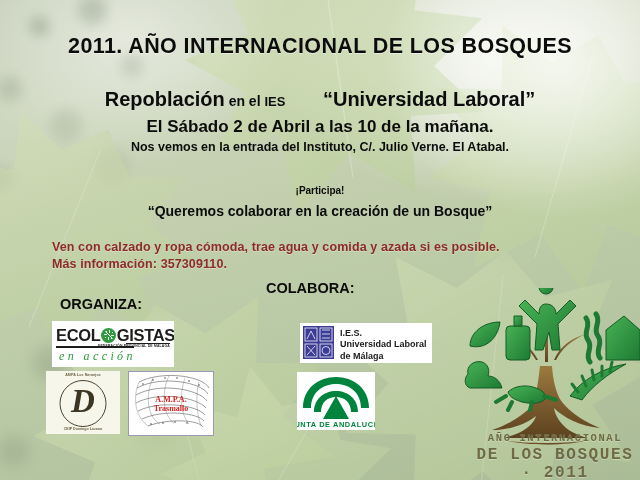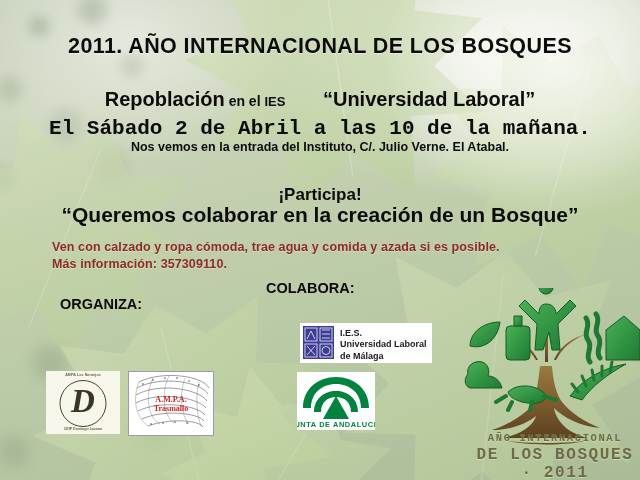--- a/index.html
+++ b/index.html
@@ -69,24 +69,24 @@
   
   .tx{position:absolute;text-align:center;color:#0c0c0c;width:100%;left:0;}
   #title{
     top:34px;font-size:21.5px;font-weight:bold;letter-spacing:.4px;
     text-shadow:0 1px 0 rgba(255,255,255,.45);
   }
   #l-repo{top:88px;font-size:20px;font-weight:bold;}
   #l-repo .sm{font-size:14px;font-weight:bold;}
   #l-repo .ies{font-size:13px;font-weight:bold;}
   #l-repo .q{font-size:20px;font-weight:bold;margin-left:32px;}
-  #l-date{top:117px;font-size:21px;font-weight:bold;font-family:Liberation Mono, monospace;}
+  #l-date{top:117px;font-size:17px;font-weight:bold;}
   #l-place{top:140px;font-size:12.5px;font-weight:bold;}
-  #l-part{top:185px;font-size:17px;font-weight:bold;}
-  #l-slogan{top:203px;font-size:21px;font-weight:bold;}
+  #l-part{top:185px;font-size:10px;font-weight:bold;}
+  #l-slogan{top:203px;font-size:14px;font-weight:bold;}
 
   .red{
     position:absolute;left:52px;color:#8d2b2a;font-weight:bold;
     font-size:12.5px;text-align:left;letter-spacing:.1px;
     text-shadow:0 1px 0 rgba(255,255,255,.30);
   }
   #r1{top:240px;}
   #r2{top:257px;}
 
   #h-org{position:absolute;left:60px;top:296px;font-size:14.5px;font-weight:bold;color:#0c0c0c;}
@@ -218,20 +218,31 @@
 
   <div class="tx" id="l-part">¡Participa!</div>
   <div class="tx" id="l-slogan">“Queremos colaborar en la creación de un Bosque”</div>
 
   <div class="red" id="r1">Ven con calzado y ropa cómoda, trae agua y comida y azada si es posible.</div>
   <div class="red" id="r2">Más información: 357309110.</div>
 
   <div id="h-org">ORGANIZA:</div>
   <div id="h-col">COLABORA:</div>
 
+  <div class="logo" id="eco">
+    <div class="row1">
+      <span class="w">ECOL</span>
+      <span class="flower"></span>
+      <span class="w">GISTAS</span>
+    </div>
+    <div class="rule"></div>
+    <div class="fedrule"></div>
+    <div class="fed">FEDERACIÓN PROVINCIAL DE MÁLAGA</div>
+    <div class="acc">en acción</div>
+  </div>
 
   <div class="logo" id="ceip">
     <div class="cap">AMPA Los Naranjos</div>
     <div class="ring"></div>
     <div class="mono">D</div>
     <div class="cap2">CEIP Domingo Lozano</div>
   </div>
 
   <div class="logo" id="ampa">
     <svg class="net" viewBox="0 0 84 63">

